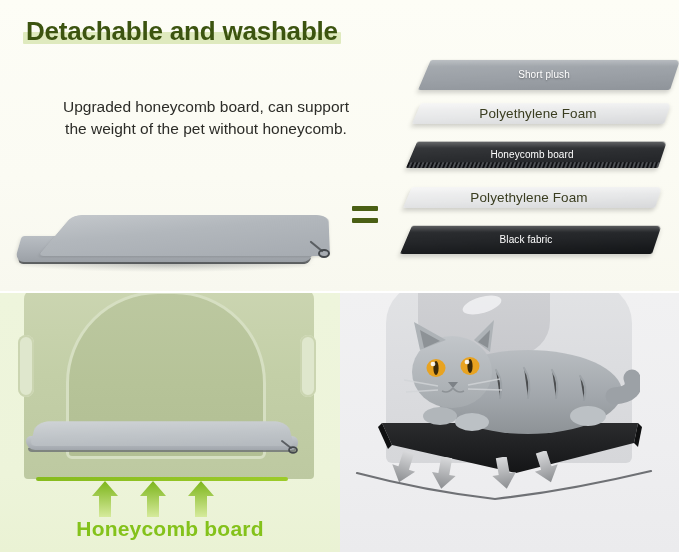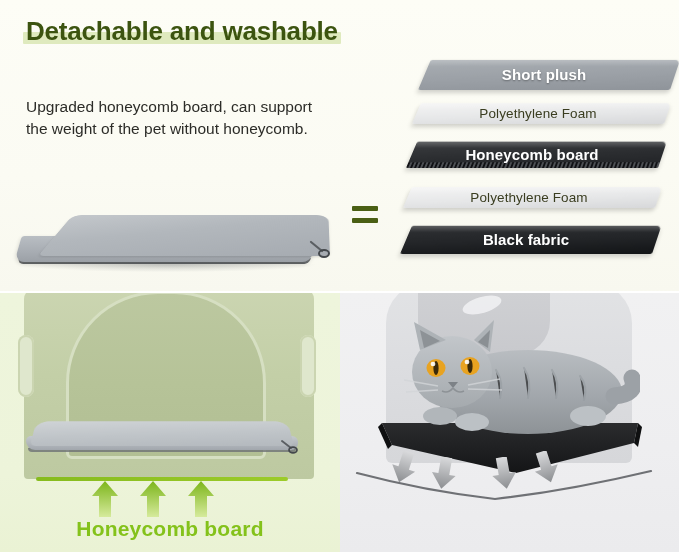--- a/index.html
+++ b/index.html
@@ -26,21 +26,21 @@
   }
   .hl-line .hl-text{
     position:relative;z-index:1;
     font-size:26px;font-weight:bold;color:#3c5410;
     letter-spacing:-.2px;line-height:1.18;white-space:nowrap;
   }
   #subcopy{
     position:absolute;left:26px;top:96px;width:360px;
     font-size:15.5px;line-height:1.45;color:#2c2c28;
   }
-  #subcopy .sc-line{display:block;white-space:nowrap;}
+  #subcopy .sc-line{display:block;white-space:nowrap;text-align:center;}
 
   
   #mat-photo{position:absolute;left:8px;top:178px;width:336px;height:104px;}
   #mat-top{
     position:absolute;left:30px;top:2px;width:292px;height:76px;
     background:linear-gradient(170deg,#c3c7cb 0%,#b2b7bc 42%,#a6abb1 100%);
     border-radius:10px 14px 6px 6px;
     transform:perspective(420px) rotateX(52deg) skewX(-14deg);
     transform-origin:50% 100%;
     box-shadow:0 2px 3px rgba(0,0,0,.10);
@@ -85,21 +85,21 @@
     box-shadow:0 3px 5px rgba(0,0,0,.18);
     overflow:hidden;
   }
   .layer .slab::after{
     content:"";position:absolute;left:0;right:0;top:0;height:7px;
     background:linear-gradient(180deg,rgba(255,255,255,.22),rgba(255,255,255,0));
   }
   .layer .lbl{
     position:absolute;left:0;width:252px;top:0;height:26px;
     display:flex;align-items:center;justify-content:center;
-    font-size:15px;font-weight:bold;letter-spacing:.1px;
+    font-size:10px;font-weight:normal;letter-spacing:.1px;
     pointer-events:none;
   }
   
   #layer-0 .slab{background:linear-gradient(178deg,#a9aeb3 0%,#9ba0a6 55%,#8f949a 100%);height:32px;}
   #layer-0 .lbl{color:#ffffff;text-shadow:0 1px 2px rgba(0,0,0,.35);height:32px;}
   #layer-1 .slab{background:linear-gradient(178deg,#f4f4f4 0%,#e6e7e8 55%,#d7d8da 100%);height:22px;}
   #layer-1 .lbl{color:#3a3d20;height:22px;font-weight:normal;font-size:13.5px;}
   #layer-2 .slab{background:linear-gradient(178deg,#3b3d40 0%,#2b2d30 52%,#202225 100%);height:28px;}
   #layer-2 .lbl{color:#ffffff;height:28px;}
   #layer-2 .flute{

